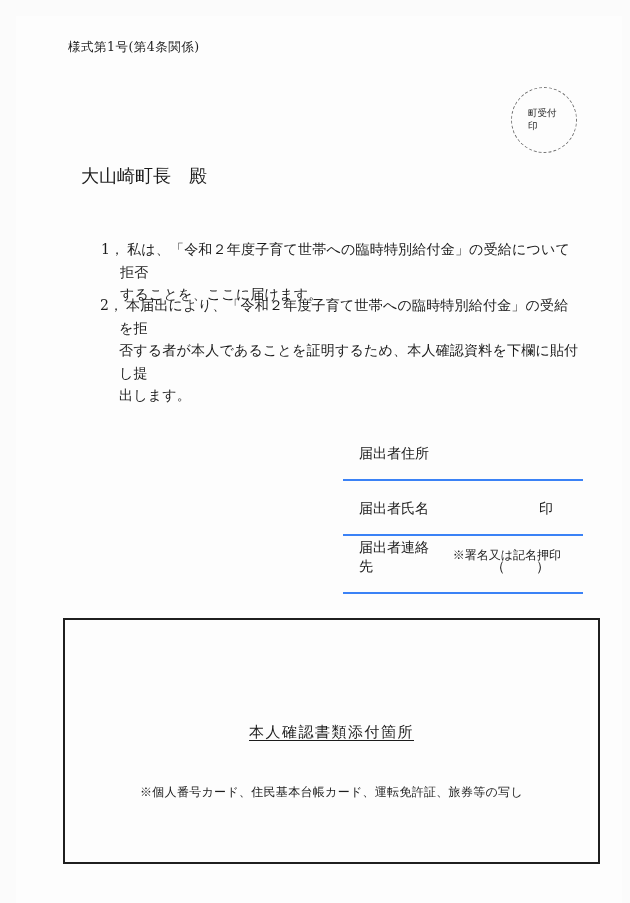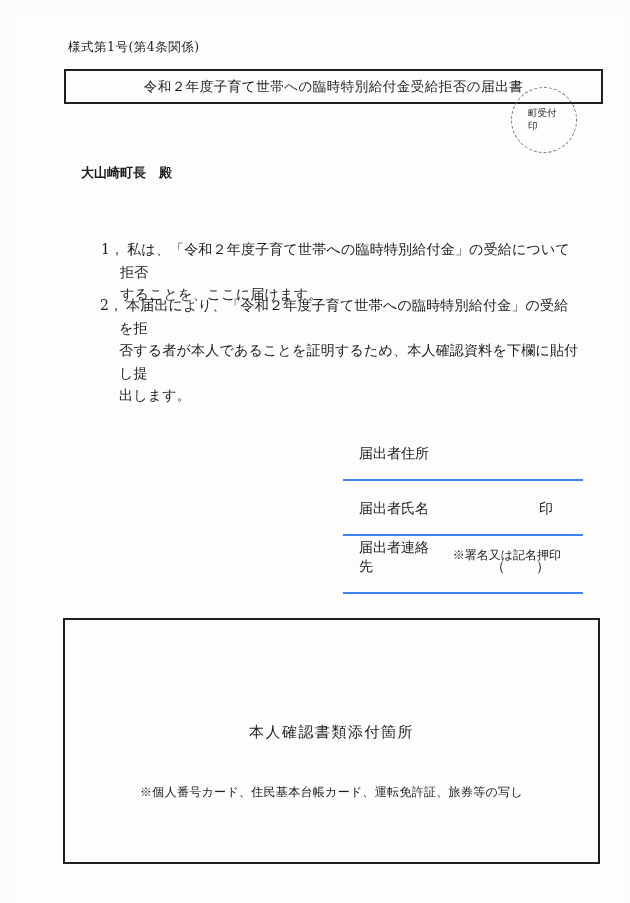--- a/index.html
+++ b/index.html
@@ -37,22 +37,21 @@
     border: 1px dashed #6f6f6f;
     border-radius: 50%;
     display: flex; align-items: center; justify-content: flex-start;
     font-size: 9.5px;
     color: #222;
     z-index: 3;
   }
   .addressee {
     position: absolute;
     left: 57px; top: 140px;
-    font-size: 13px;
-    font-weight: bold;
+    font-size: 18px;
   }
   .clause {
     position: absolute;
     display: flex;
     font-size: 14px;
     line-height: 22.5px;
   }
   .clause-1 { left: 69px; top: 206px; }
   .clause-2 { left: 68px; top: 262px; }
   .clause-num {
@@ -107,42 +106,40 @@
     width: 537px; height: 246px;
     border: 2px solid #1f1f1f;
   }
   .attachment-title {
     position: absolute;
     left: 0; top: 95px;
     width: 100%;
     text-align: center;
     font-size: 15px;
     letter-spacing: 1.5px;
+    text-decoration: underline;
     text-underline-offset: 3px;
   }
   .attachment-note {
     position: absolute;
     left: 0; top: 128px;
     width: 100%;
     text-align: center;
     font-size: 12px;
     letter-spacing: 0.3px;
     margin-top: 28px;
   }
 </style>
 </head>
 <body>
 
 <div class="page">
 
   <div class="form-number">様式第1号(第4条関係)</div>
 
-  <div class="title-box">
-    <span class="title-text">令和２年度子育て世帯への臨時特別給付金受給拒否の届出書</span>
-  </div>
 
   <div class="stamp-circle">
     <span>町受付印</span>
   </div>
 
   <div class="addressee">大山崎町長　殿</div>
 
   <div class="clause clause-1">
     <span class="clause-num">1，</span>
     <span class="clause-text">私は、「令和２年度子育て世帯への臨時特別給付金」の受給について拒否

